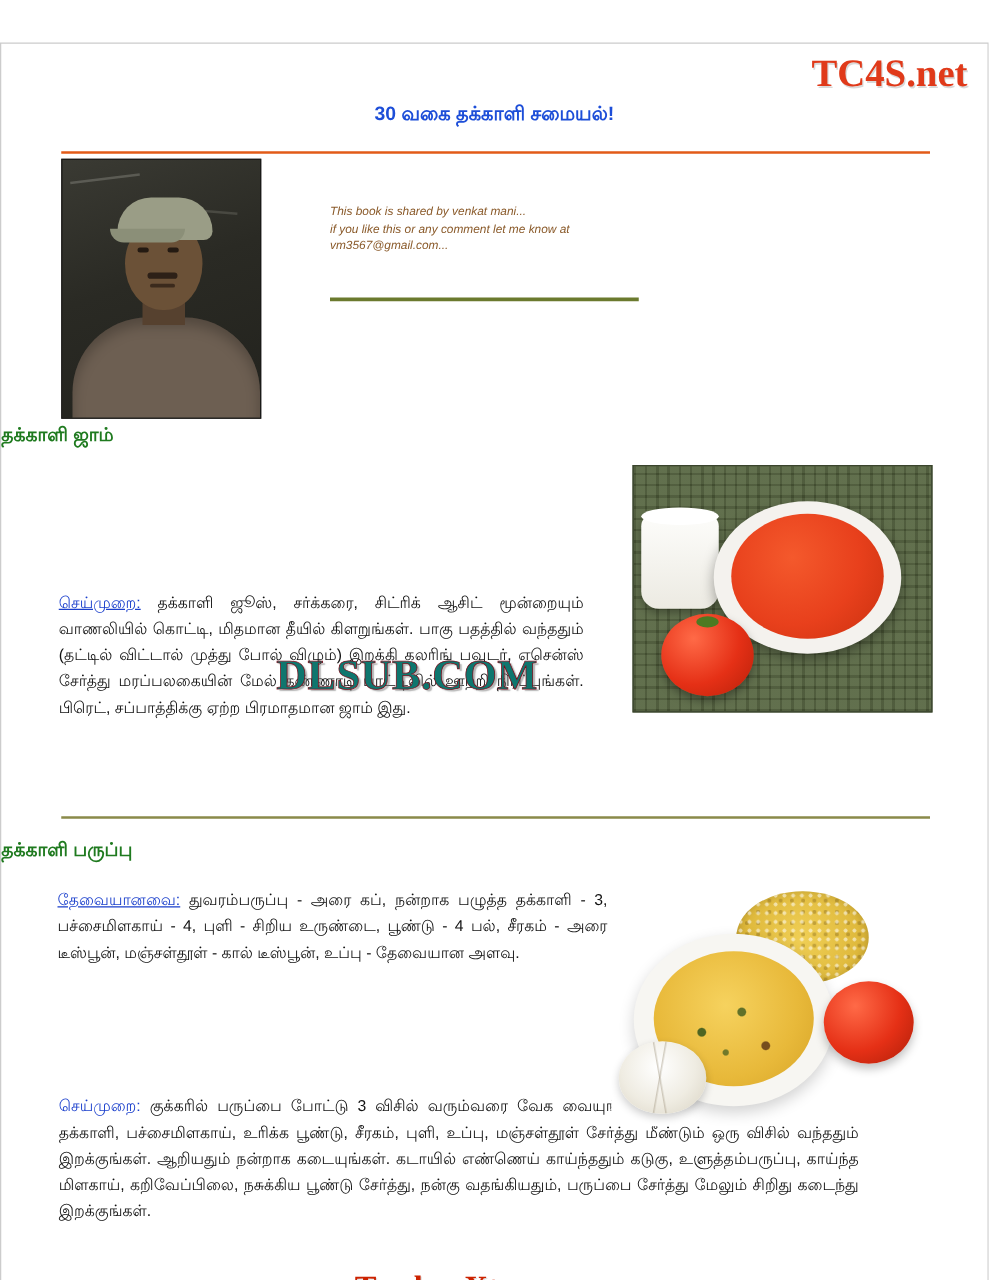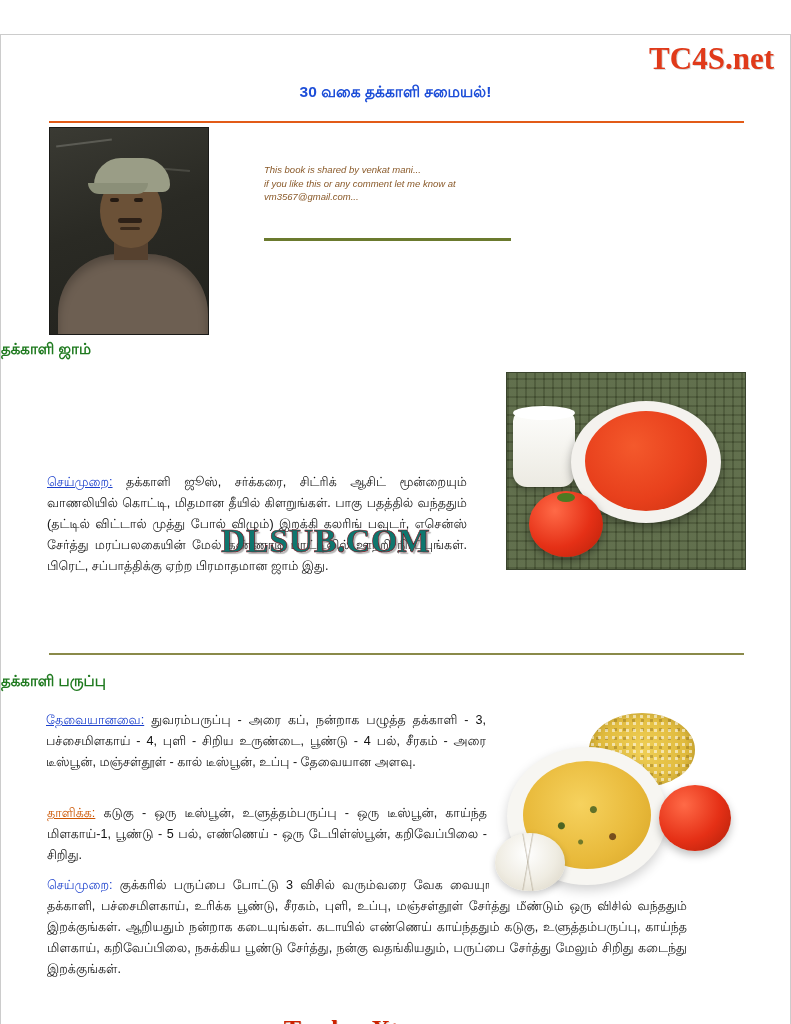--- a/index.html
+++ b/index.html
@@ -374,23 +374,20 @@
   <div class="watermark-center">DLSUB.COM</div>
 
   <div class="rule rule-mid"></div>
 
   <div class="recipe-title" id="recipe2-title">தக்காளி பருப்பு</div>
 
   <div class="body-text" id="r2-ingredients">
     <span class="label-blue">தேவையானவை:</span><span> துவரம்பருப்பு - அரை கப், நன்றாக பழுத்த தக்காளி - 3, பச்சைமிளகாய் - 4, புளி - சிறிய உருண்டை, பூண்டு - 4 பல், சீரகம் - அரை டீஸ்பூன், மஞ்சள்தூள் - கால் டீஸ்பூன், உப்பு - தேவையான அளவு.</span>
   </div>
 
-  <div class="body-text" id="r2-temper">
-    <span class="label-orange">தாளிக்க:</span><span> கடுகு - ஒரு டீஸ்பூன், உளுத்தம்பருப்பு - ஒரு டீஸ்பூன், காய்ந்த மிளகாய்-1, பூண்டு - 5 பல், எண்ணெய் - ஒரு டேபிள்ஸ்பூன், கறிவேப்பிலை - சிறிது.</span>
-  </div>
 
   <div class="body-text" id="r2-method">
     <span class="label-plain-blue">செய்முறை:</span><span> குக்கரில் பருப்பை போட்டு 3 விசில் வரும்வரை வேக வையுங்கள். அதில், பச்சையாக நறுக்கிய தக்காளி, பச்சைமிளகாய், உரிக்க பூண்டு, சீரகம், புளி, உப்பு, மஞ்சள்தூள் சேர்த்து மீண்டும் ஒரு விசில் வந்ததும் இறக்குங்கள். ஆறியதும் நன்றாக கடையுங்கள். கடாயில் எண்ணெய் காய்ந்ததும் கடுகு, உளுத்தம்பருப்பு, காய்ந்த மிளகாய், கறிவேப்பிலை, நசுக்கிய பூண்டு சேர்த்து, நன்கு வதங்கியதும், பருப்பை சேர்த்து மேலும் சிறிது கடைந்து இறக்குங்கள்.</span>
   </div>
 
   <div class="food" id="food2">
     <div class="lentils"></div>
     <div class="lentil-tex"></div>
     <div class="plate"></div>
     <div class="dal"></div>

